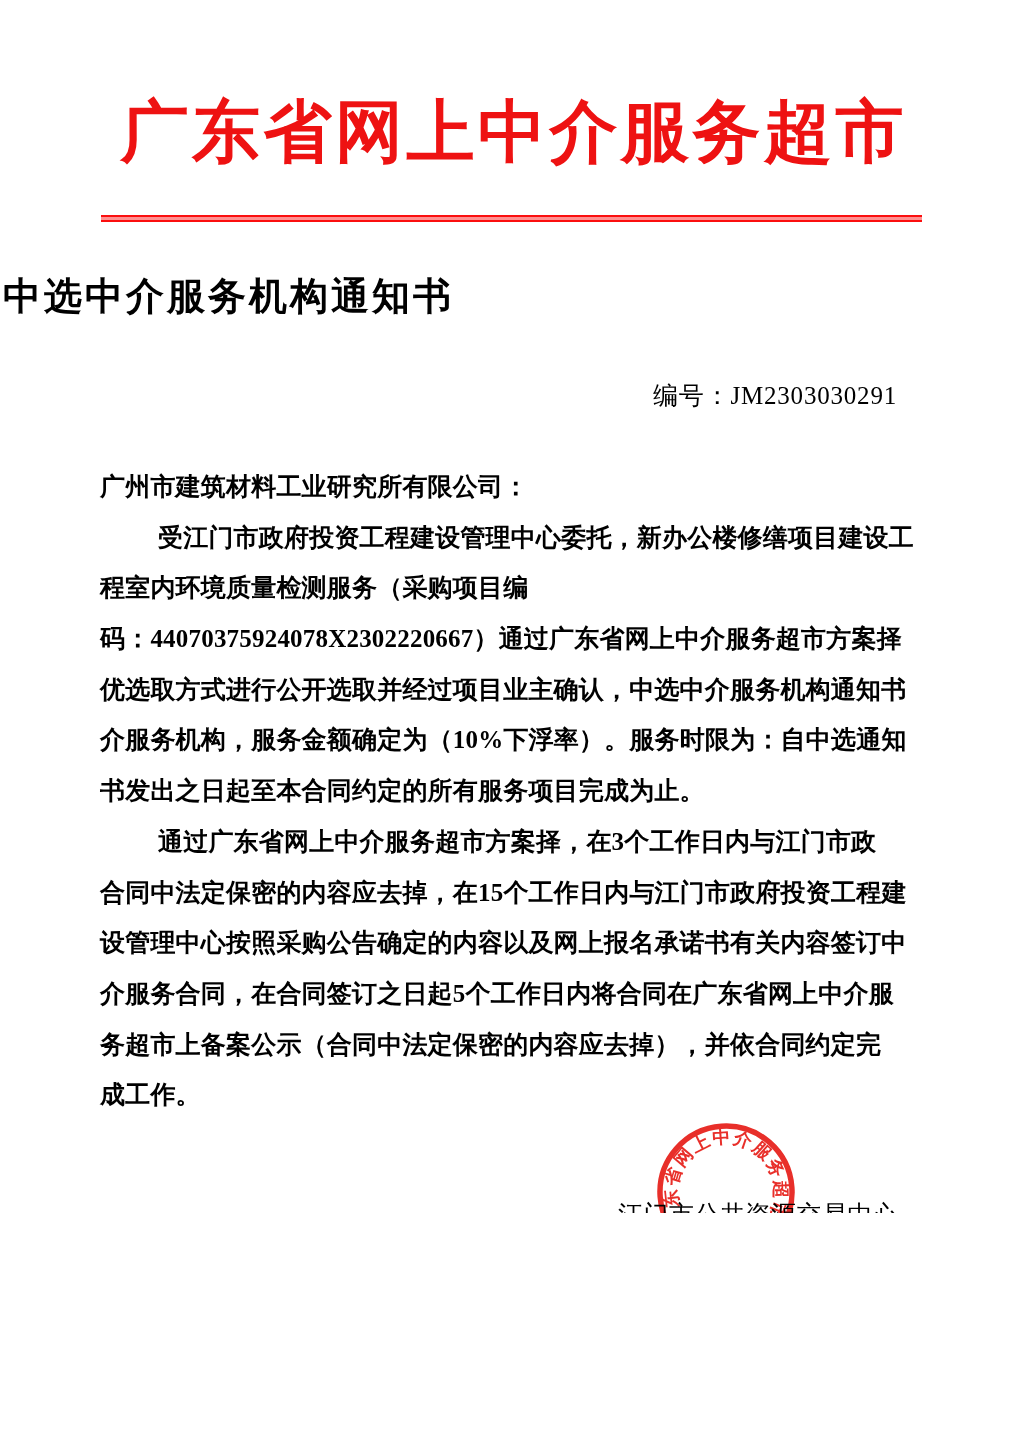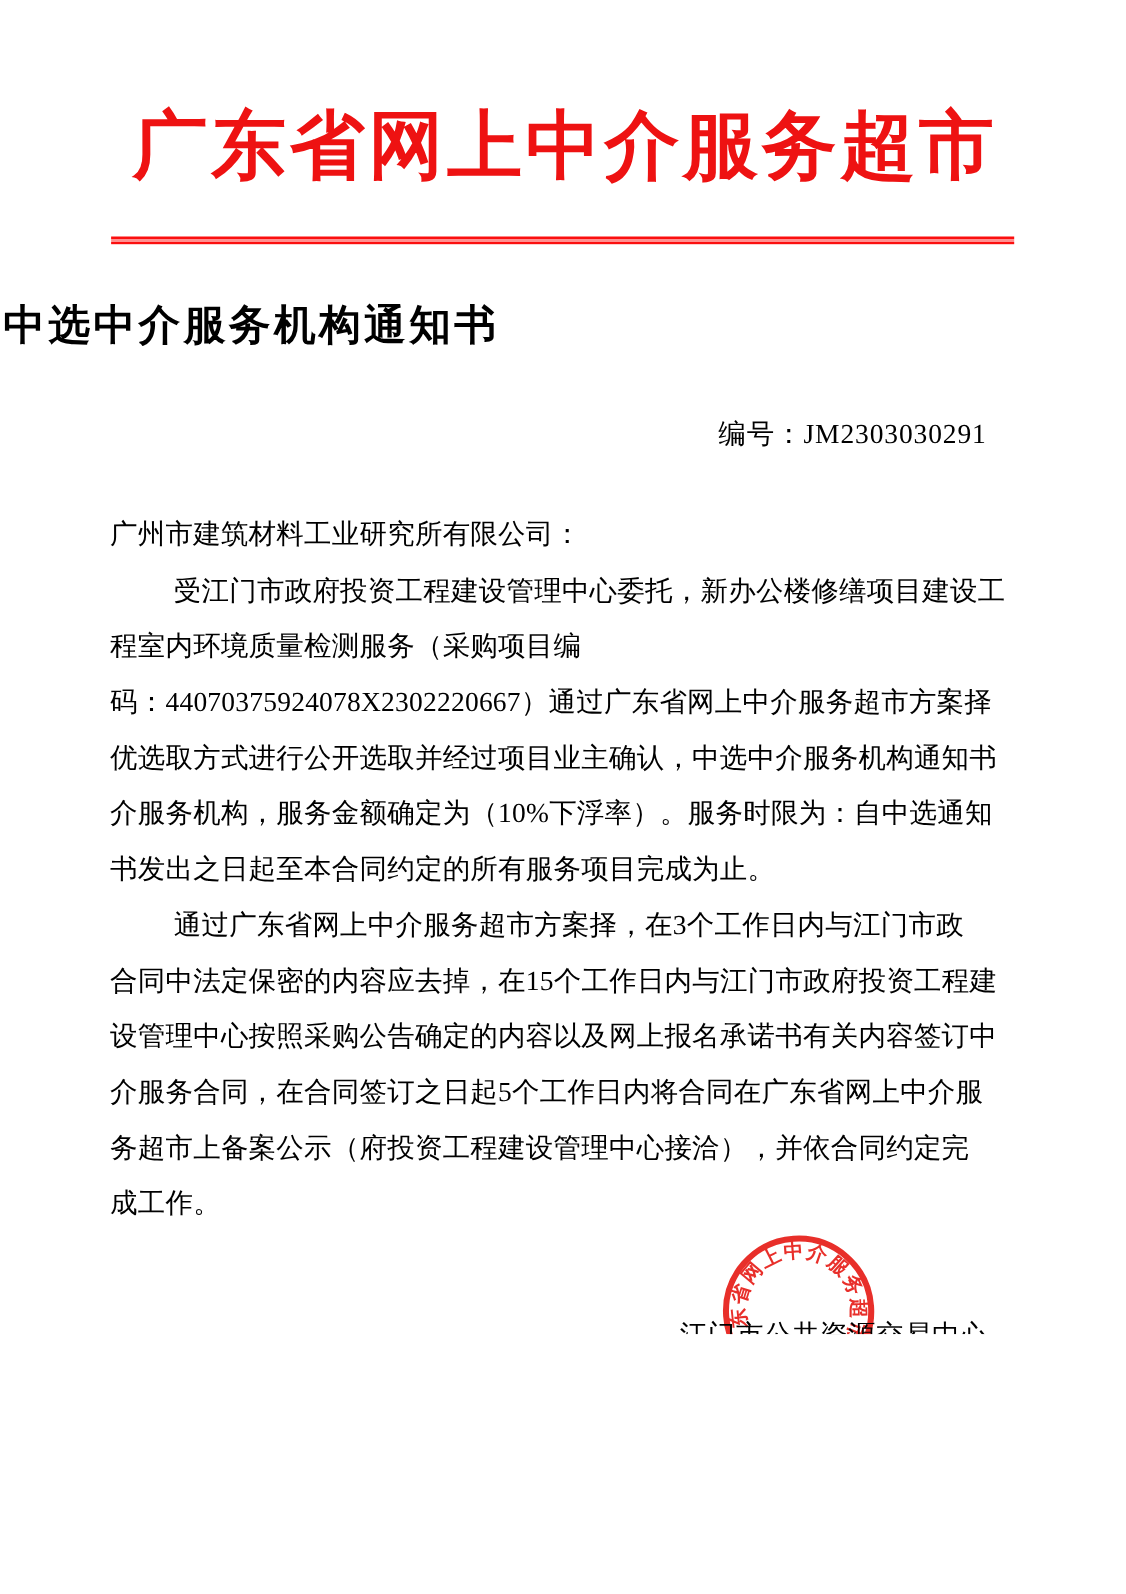--- a/index.html
+++ b/index.html
@@ -54,20 +54,21 @@
     font-size: 25px;
     line-height: 44px;
     letter-spacing: 0.8px;
     white-space: nowrap;
   }
 
   .body-lines {
     position: absolute;
     top: 462px; left: 100px;
     width: 824px;
+    font-weight: bold;
   }
   .line {
     height: 50.7px;
     line-height: 50.7px;
     font-size: 25px;
     letter-spacing: 0.2px;
     white-space: nowrap;
   }
   .line.indent { padding-left: 58px; }
 
@@ -137,21 +138,21 @@
     <div class="line indent">受江门市政府投资工程建设管理中心委托，新办公楼修缮项目建设工</div>
     <div class="line">程室内环境质量检测服务（采购项目编</div>
     <div class="line">码：44070375924078X2302220667）通过广东省网上中介服务超市方案择</div>
     <div class="line">优选取方式进行公开选取并经过项目业主确认，中选中介服务机构通知书</div>
     <div class="line">介服务机构，服务金额确定为（10%下浮率）。服务时限为：自中选通知</div>
     <div class="line">书发出之日起至本合同约定的所有服务项目完成为止。</div>
     <div class="line indent">通过广东省网上中介服务超市方案择，在3个工作日内与江门市政</div>
     <div class="line">合同中法定保密的内容应去掉，在15个工作日内与江门市政府投资工程建</div>
     <div class="line">设管理中心按照采购公告确定的内容以及网上报名承诺书有关内容签订中</div>
     <div class="line">介服务合同，在合同签订之日起5个工作日内将合同在广东省网上中介服</div>
-    <div class="line">务超市上备案公示（府投资工程建设管理中心接洽），并依合同约定完</div>
+    <div class="line">务超市上备案公示（合同中法定保密的内容应去掉），并依合同约定完</div>
     <div class="line">成工作。</div>
   </div>
 
   <div class="signature">江门市公共资源交易中心</div>
 
   <div class="sign-date">2023年03月03日</div>
 
   <div class="seal">
     <svg viewBox="0 0 148 148" width="148" height="148" xmlns="http://www.w3.org/2000/svg">
       <circle class="seal-ring" cx="74" cy="74" r="66"></circle>

